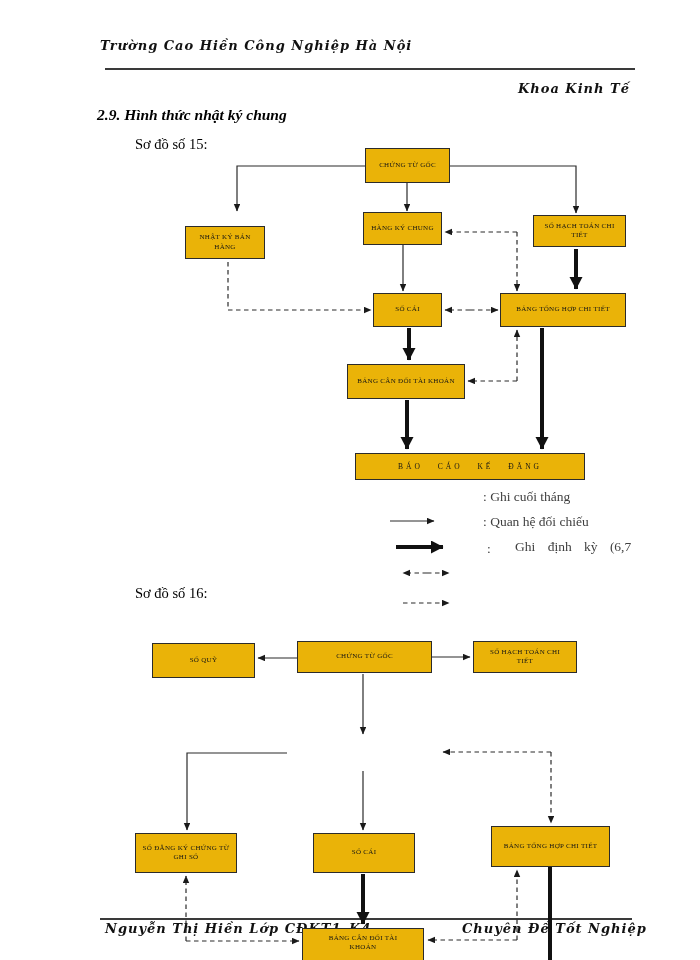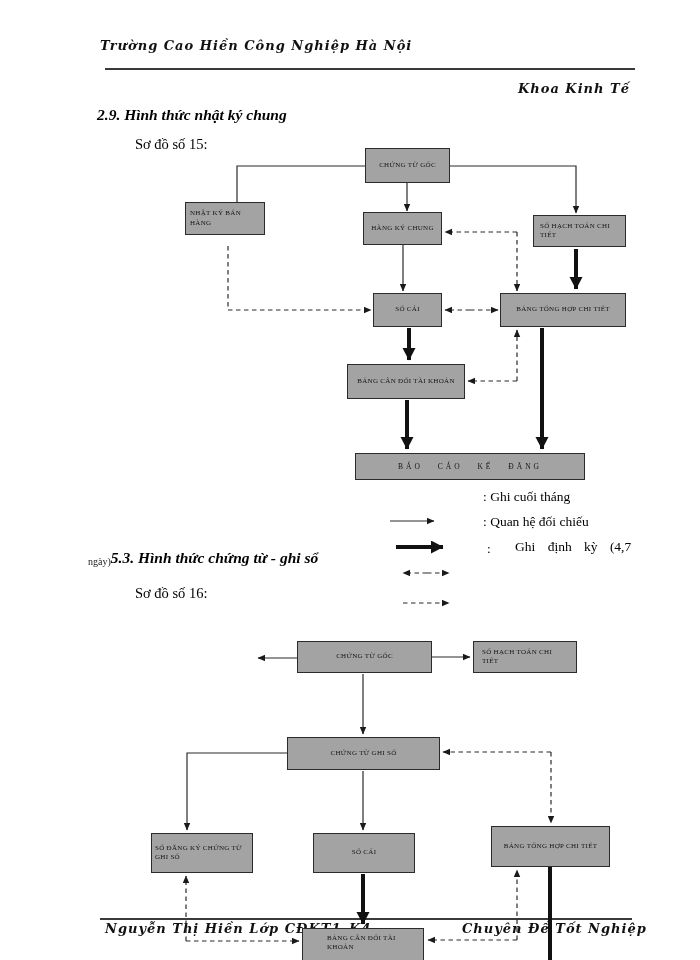--- a/index.html
+++ b/index.html
@@ -10,25 +10,25 @@
   }
   .abs{position:absolute;}
   .script{
     font-family:"DejaVu Serif", serif; font-style:italic; font-weight:bold;
     font-size:13px; letter-spacing:1px; color:#111;
   }
   .rule{position:absolute; background:#3a3a3a;}
   .sec-title{font-weight:bold; font-style:italic; font-size:15.5px; color:#000;}
   .sub-title{font-size:14.5px; color:#000;text-align:right;}
   .wrap-prefix{font-size:10px; font-weight:normal; font-style:normal; vertical-align:-2px;}
-  .legend-text{font-size:13.5px; color:#000000;}
+  .legend-text{font-size:13.5px; color:#404040;}
   .box{
-    position:absolute; box-sizing:border-box; background:#a3a3a3;
+    position:absolute; box-sizing:border-box; background:#eab308;
     border:1.2px solid #2b2b2b; display:flex; align-items:center; justify-content:center;
-    font-size:7px; line-height:1.3; letter-spacing:0.3px;
+    text-align:center; font-size:7px; line-height:1.3; letter-spacing:0.3px;
     color:#151515; z-index:3;
   }
   .box.wide-caps{font-size:7.5px; letter-spacing:3px; word-spacing:10px;}
   svg.overlay{position:absolute; left:0; top:0; z-index:2; pointer-events:none;}
   .footer-text{z-index:1;}
 </style>
 </head>
 <body>
 
 <div class="page">
@@ -36,25 +36,22 @@
   <div class="abs script" style="left:100px; top:38px;">Trường Cao Hiền Công Nghiệp Hà Nội</div>
   <div class="abs script" style="left:518px; top:38px;margin-top:43px;">Khoa Kinh Tế</div>
   <div class="rule" style="left:105px; top:68px; width:530px; height:2px;"></div>
 
   <div class="abs sec-title" style="left:97px; top:106px;">2.9. Hình thức nhật ký chung</div>
   <div class="abs sub-title" style="left:135px; top:136px;">Sơ đồ số 15:</div>
 
   <div class="abs legend-text" style="left:483px; top:489px;">: Ghi cuối tháng</div>
   <div class="abs legend-text" style="left:483px; top:514px;text-align:center;">: Quan hệ đối chiếu</div>
   <div class="abs legend-text" style="left:487px; top:541px;">:</div>
-  <div class="abs legend-text" style="left:515px; top:539px; word-spacing:9px;">Ghi định kỳ (4,7</div>
+  <div class="abs legend-text" style="left:515px; top:539px; word-spacing:9px;">Ghi định kỳ (6,7</div>
 
-  <div class="abs" style="left:88px; top:549px;">
-    <span class="wrap-prefix">ngày)</span><span class="sec-title">5.3. Hình thức chứng từ - ghi sổ</span>
-  </div>
   <div class="abs sub-title" style="left:135px; top:585px;">Sơ đồ số 16:</div>
 
   <div class="rule" style="left:100px; top:918px; width:532px; height:1.5px;"></div>
   <div class="abs script footer-text" style="left:105px; top:921px;">Nguyễn Thị Hiền Lớp CĐKT1_K4</div>
   <div class="abs script footer-text" style="left:462px; top:921px;">Chuyên Đề Tốt Nghiệp</div>
 
   <svg class="overlay" width="700" height="960" viewBox="0 0 700 960">
     <defs>
       <marker id="ma" markerUnits="userSpaceOnUse" markerWidth="8" markerHeight="7" refX="7" refY="3.2" orient="auto">
         <path d="M0,0 L7.5,3.2 L0,6.4 Z" fill="#1a1a1a"></path>
@@ -113,29 +110,29 @@
       <path d="M517,940 H428" marker-end="url(#ma)"></path>
     </g>
 
     <g stroke="#111" stroke-width="4" fill="none">
       <path d="M363,874 V924" marker-end="url(#mt)"></path>
       <path d="M550,867 V960"></path>
     </g>
   </svg>
 
   <div class="box" style="left:365px; top:148px; width:85px; height:35px;">CHỨNG TỪ GỐC</div>
-  <div class="box" style="left:185px; top:202px; width:80px; height:33px; padding:0 4px;">NHẬT KÝ BÁN HÀNG</div>
+  <div class="box" style="left:185px; top:226px; width:80px; height:33px; padding:0 4px;">NHẬT KÝ BÁN HÀNG</div>
   <div class="box" style="left:363px; top:212px; width:79px; height:33px;">HÀNG KÝ CHUNG</div>
   <div class="box" style="left:533px; top:215px; width:93px; height:32px; padding:0 6px;">SỔ HẠCH TOÁN CHI TIẾT</div>
   <div class="box" style="left:373px; top:293px; width:69px; height:34px;">SỔ CÁI</div>
   <div class="box" style="left:500px; top:293px; width:126px; height:34px;">BẢNG TỔNG HỢP CHI TIẾT</div>
   <div class="box" style="left:347px; top:364px; width:118px; height:35px;">BẢNG CÂN ĐỐI TÀI KHOẢN</div>
   <div class="box wide-caps" style="left:355px; top:453px; width:230px; height:27px;">BÁO CÁO KẾ ĐĂNG</div>
 
+  <div class="box" style="left:152px; top:643px; width:103px; height:35px;">SỔ QUỸ</div>
   <div class="box" style="left:297px; top:641px; width:135px; height:32px;">CHỨNG TỪ GỐC</div>
   <div class="box" style="left:473px; top:641px; width:104px; height:32px; padding:0 8px;">SỔ HẠCH TOÁN CHI TIẾT</div>
-  <div class="box" style="left:287px; top:737px; width:153px; height:33px;">CHỨNG TỪ GHI SỔ</div>
-  <div class="box" style="left:135px; top:833px; width:102px; height:40px; padding:8px 3px;margin-left:16px;">SỔ ĐĂNG KÝ CHỨNG TỪ GHI SỔ</div>
+  <div class="box" style="left:135px; top:833px; width:102px; height:40px; padding:8px 3px;">SỔ ĐĂNG KÝ CHỨNG TỪ GHI SỔ</div>
   <div class="box" style="left:313px; top:833px; width:102px; height:40px;">SỔ CÁI</div>
   <div class="box" style="left:491px; top:826px; width:119px; height:41px;">BẢNG TỔNG HỢP CHI TIẾT</div>
   <div class="box" style="left:302px; top:928px; width:122px; height:45px; padding:0 24px; align-items:flex-start; padding-top:5px;">BẢNG CÂN ĐỐI TÀI KHOẢN</div>
 
 </div>
 
 </body></html>

